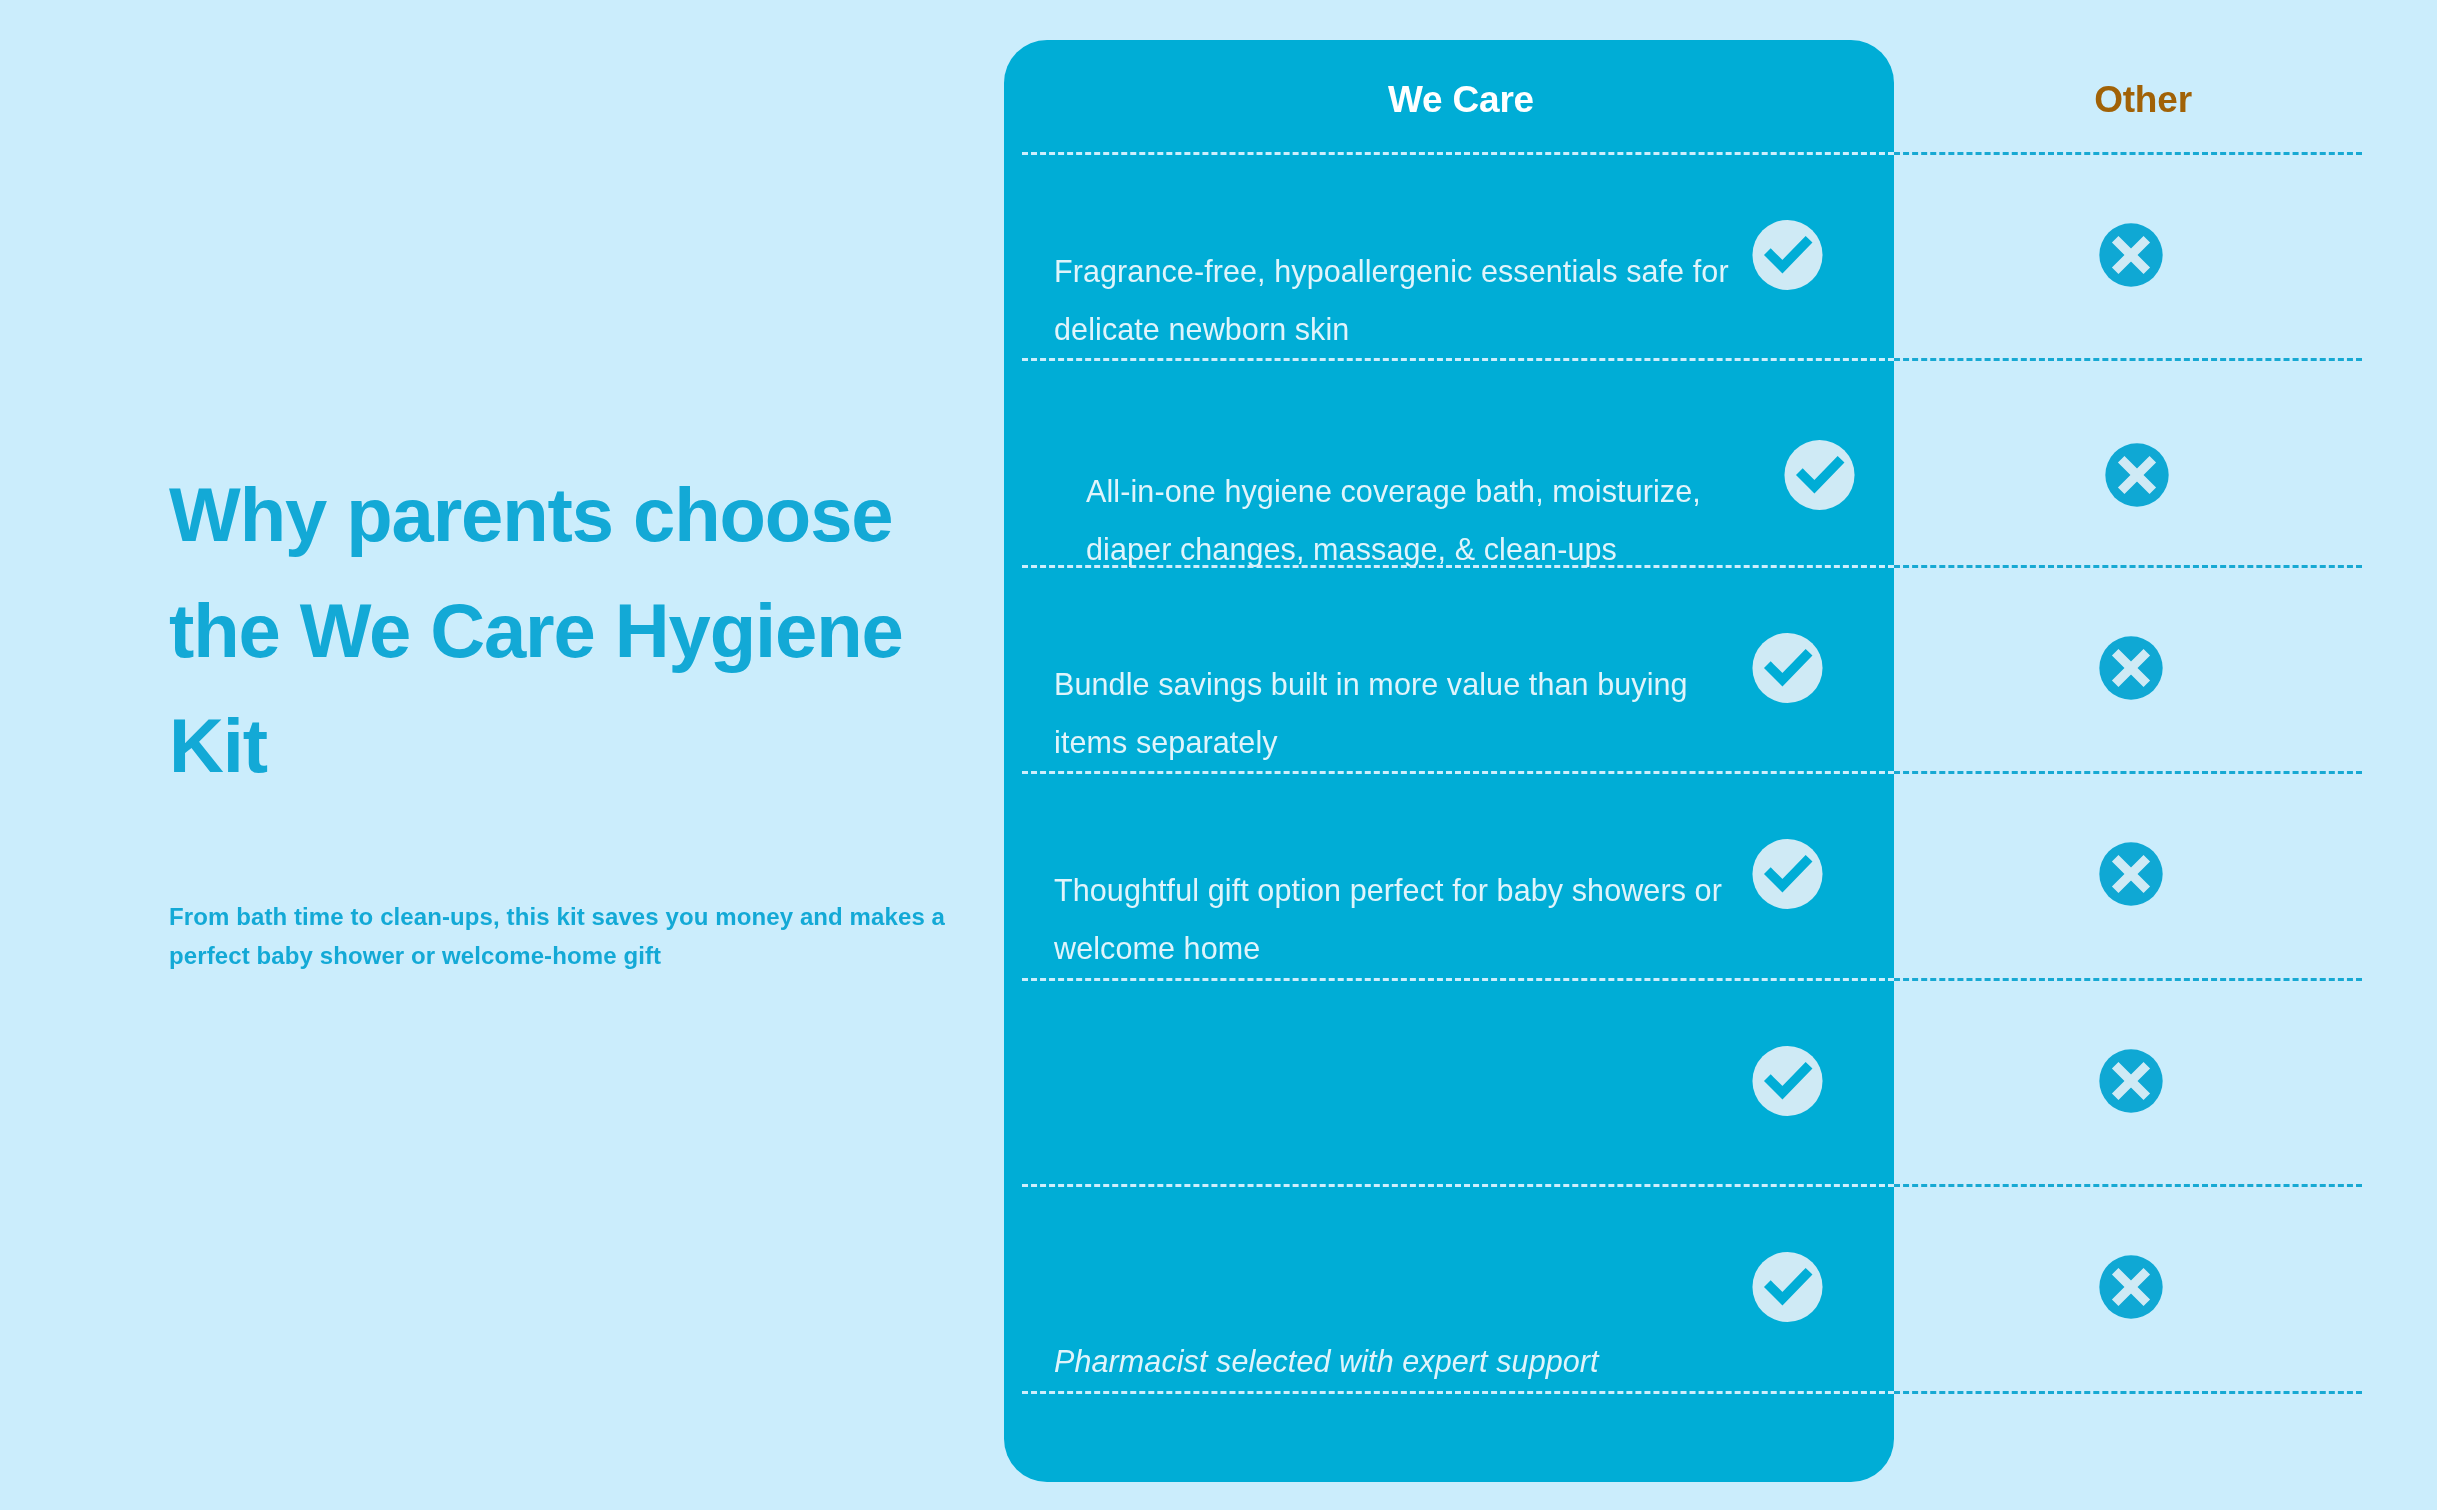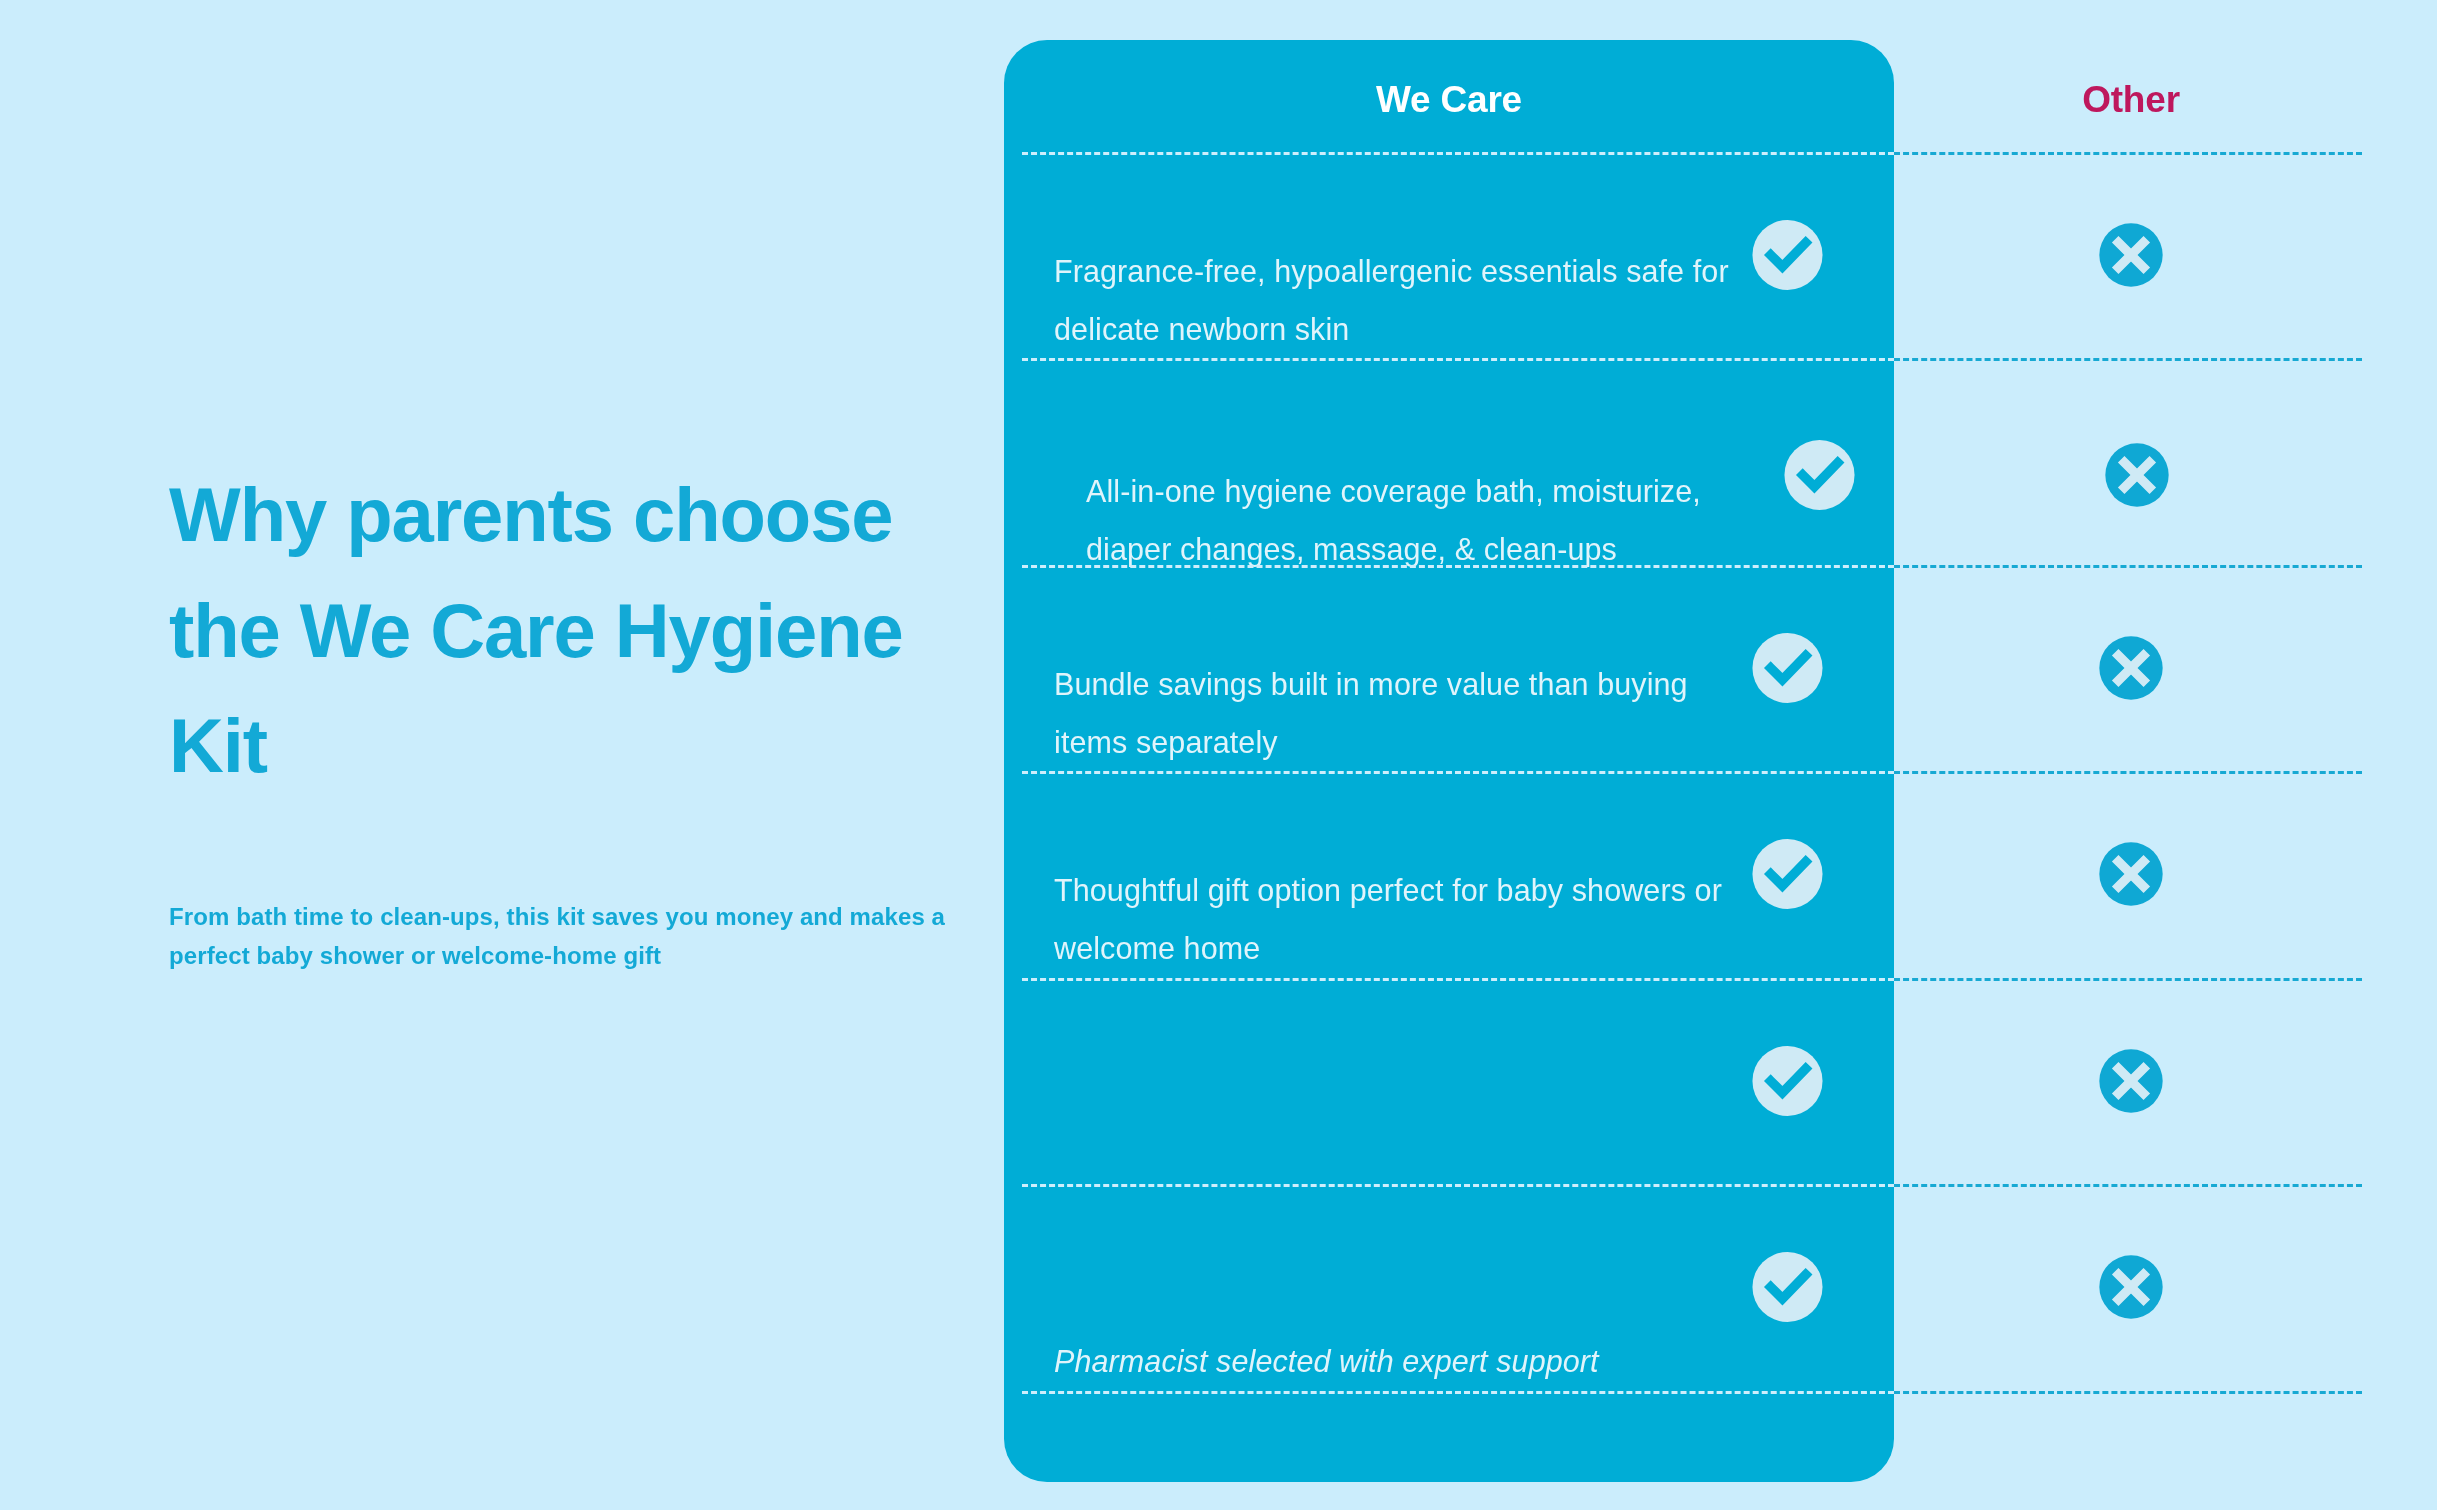--- a/index.html
+++ b/index.html
@@ -72,36 +72,36 @@
     left: 0;
     top: 0;
     width: 1364px;
     height: 1442px;
     z-index: 2;
   }
 
   
   .head-row {
     position: absolute;
-    left: 0; top: 0;
+    left: 12px; top: 0;
     width: 1364px;
     height: 112px;
     display: flex;
   }
   .head-cell-care {
     width: 890px;
     display: flex; align-items: center; justify-content: center;
     font-size: 37px; font-weight: 700; color: #ffffff;
     letter-spacing: -0.2px;
     padding-top: 7.6px;
   }
   .head-cell-other {
     width: 474px;
     display: flex; align-items: center; justify-content: center;
-    font-size: 37px; font-weight: 700; color: #be185d;
+    font-size: 37px; font-weight: 700; color: #a16207;
     letter-spacing: -0.2px;
     padding-top: 7.6px;
   }
 
   
   .row {
     position: absolute;
     left: 0;
     width: 1364px;
     height: 206px;

